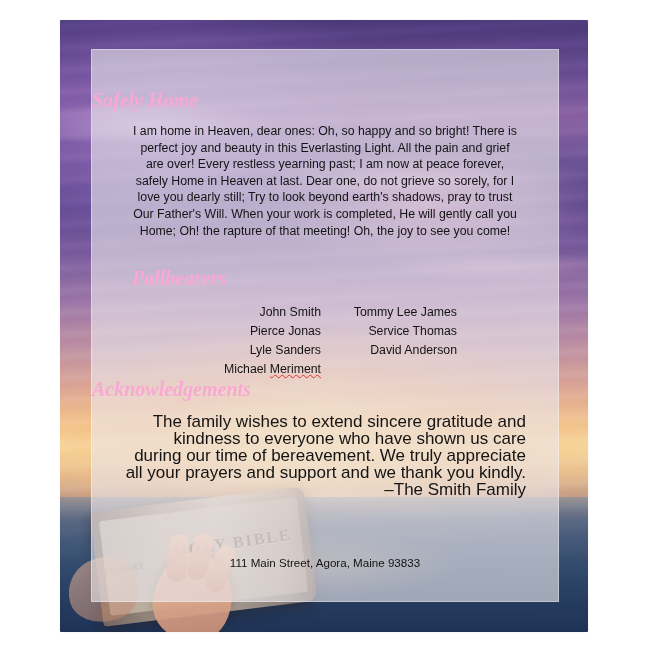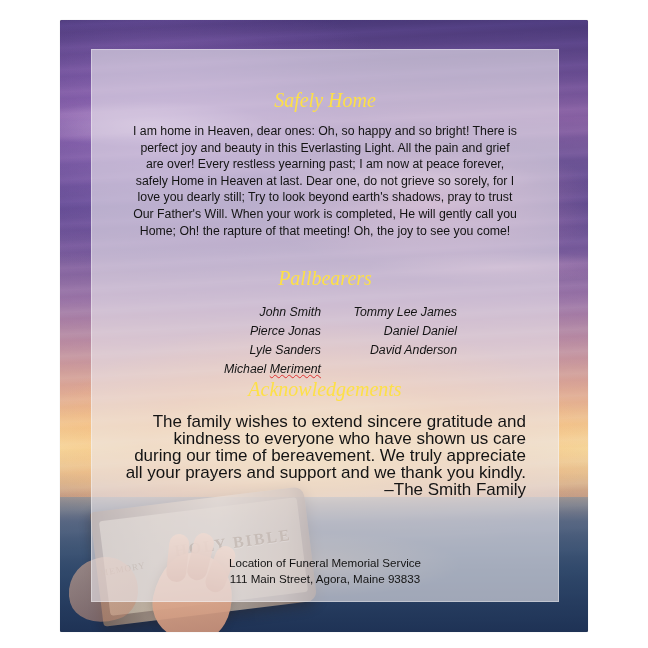--- a/index.html
+++ b/index.html
@@ -208,45 +208,44 @@
   }
 
   .section {
     text-align: center;
     color: #171717;
   }
 
   .heading {
     font-family: "Liberation Serif", serif;
     font-style: italic;
-    font-weight: normal;
+    font-weight: bold;
     font-size: 20px;
-    color: #fde047;
-    text-align: center;
+    color: #f9a8d4;
+    text-align: left;
     margin: 0;
   }
 
   .poem {
     margin: 11px 38px 0 38px;
     font-size: 12.3px;
     line-height: 16.6px;
     color: #141414;
   }
 
   #safely-home-heading { margin-top: 39px; }
 
-  #pallbearers-heading { margin-top: 28px; }
+  #pallbearers-heading { margin-top: 28px; padding-left: 40px; }
 
   .pallbearers-cols {
     margin: 14px auto 0 auto;
     width: 264px;
     display: flex;
     justify-content: space-between;
     text-align: left;
-    font-style: italic;
   }
   .pb-col {
     display: flex;
     flex-direction: column;
     gap: 2px;
   }
   .pb-col.left { width: 128px; text-align: right; }
   .pb-col.right { width: 128px; text-align: left; align-items: flex-end; }
   .pb-name {
     font-size: 12.3px;
@@ -318,34 +317,33 @@
         <h2 class="heading" id="pallbearers-heading">Pallbearers</h2>
         <div class="pallbearers-cols">
           <div class="pb-col left">
             <span class="pb-name">John Smith</span>
             <span class="pb-name">Pierce Jonas</span>
             <span class="pb-name">Lyle Sanders</span>
             <span class="pb-name">Michael <span class="misspell">Meriment</span></span>
           </div>
           <div class="pb-col right">
             <span class="pb-name">Tommy Lee James</span>
-            <span class="pb-name">Daniel Daniel</span>
+            <span class="pb-name">Service Thomas</span>
             <span class="pb-name">David Anderson</span>
           </div>
         </div>
       </div>
 
       <div class="section">
         <h2 class="heading" id="acknowledgements-heading">Acknowledgements</h2>
         <p class="ack-text">
           <span>The family wishes to extend sincere gratitude and kindness to everyone who have shown us care during our time of bereavement. We truly appreciate all your prayers and support and we thank you kindly.</span>
           &nbsp;&nbsp;<span class="family-sign">–The Smith Family</span>
         </p>
       </div>
 
       <div class="section location">
-        <div>Location of Funeral Memorial Service</div>
         <div>111 Main Street, Agora, Maine 93833</div>
       </div>
 
     </div>
   </div>
 </div>
 
 </body></html>

